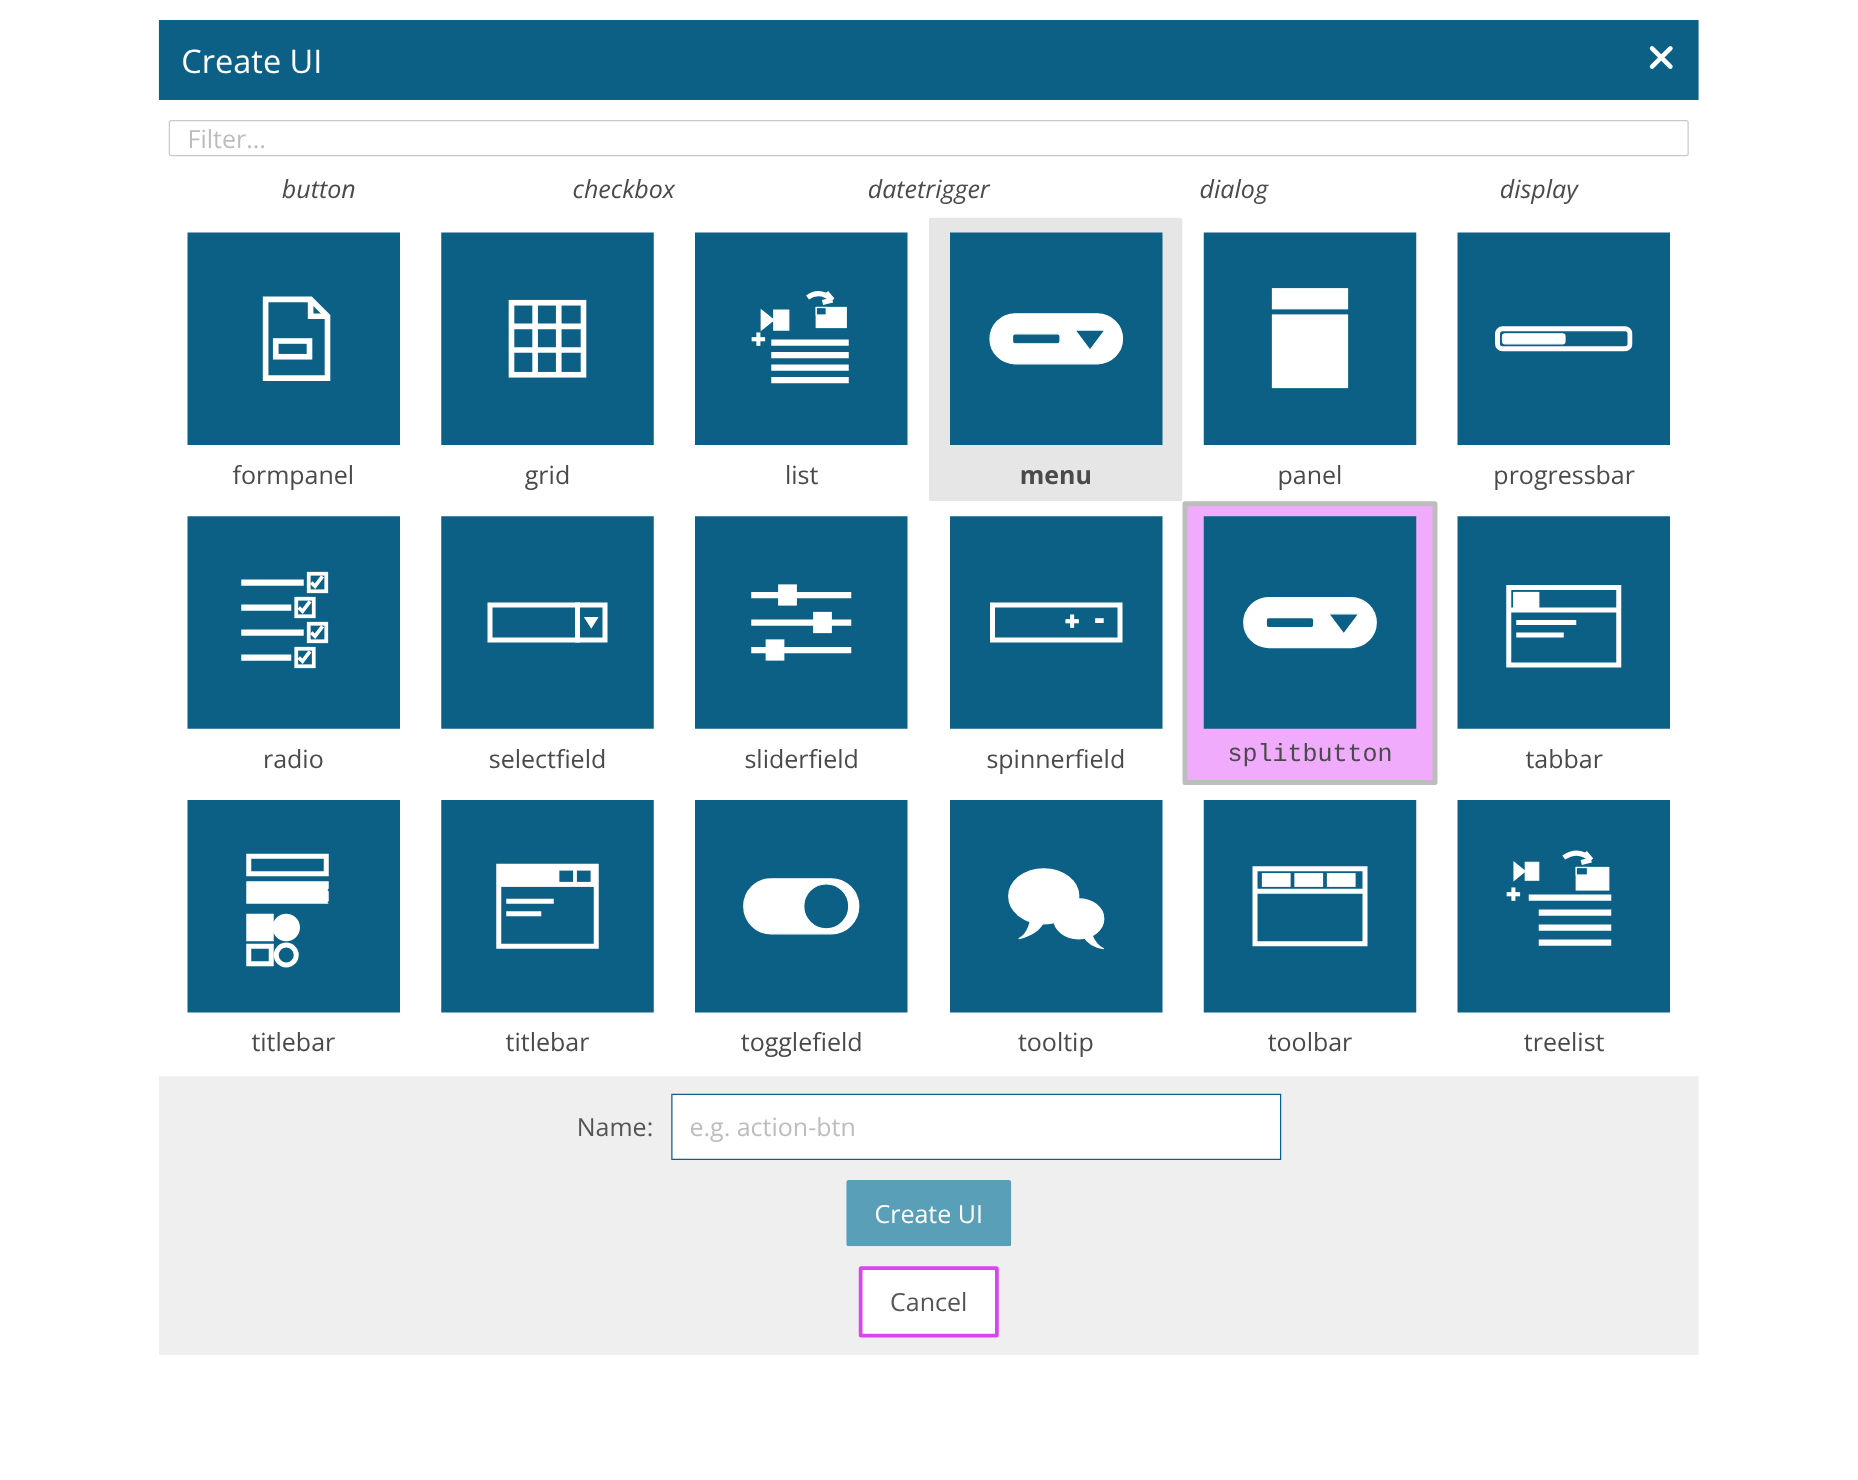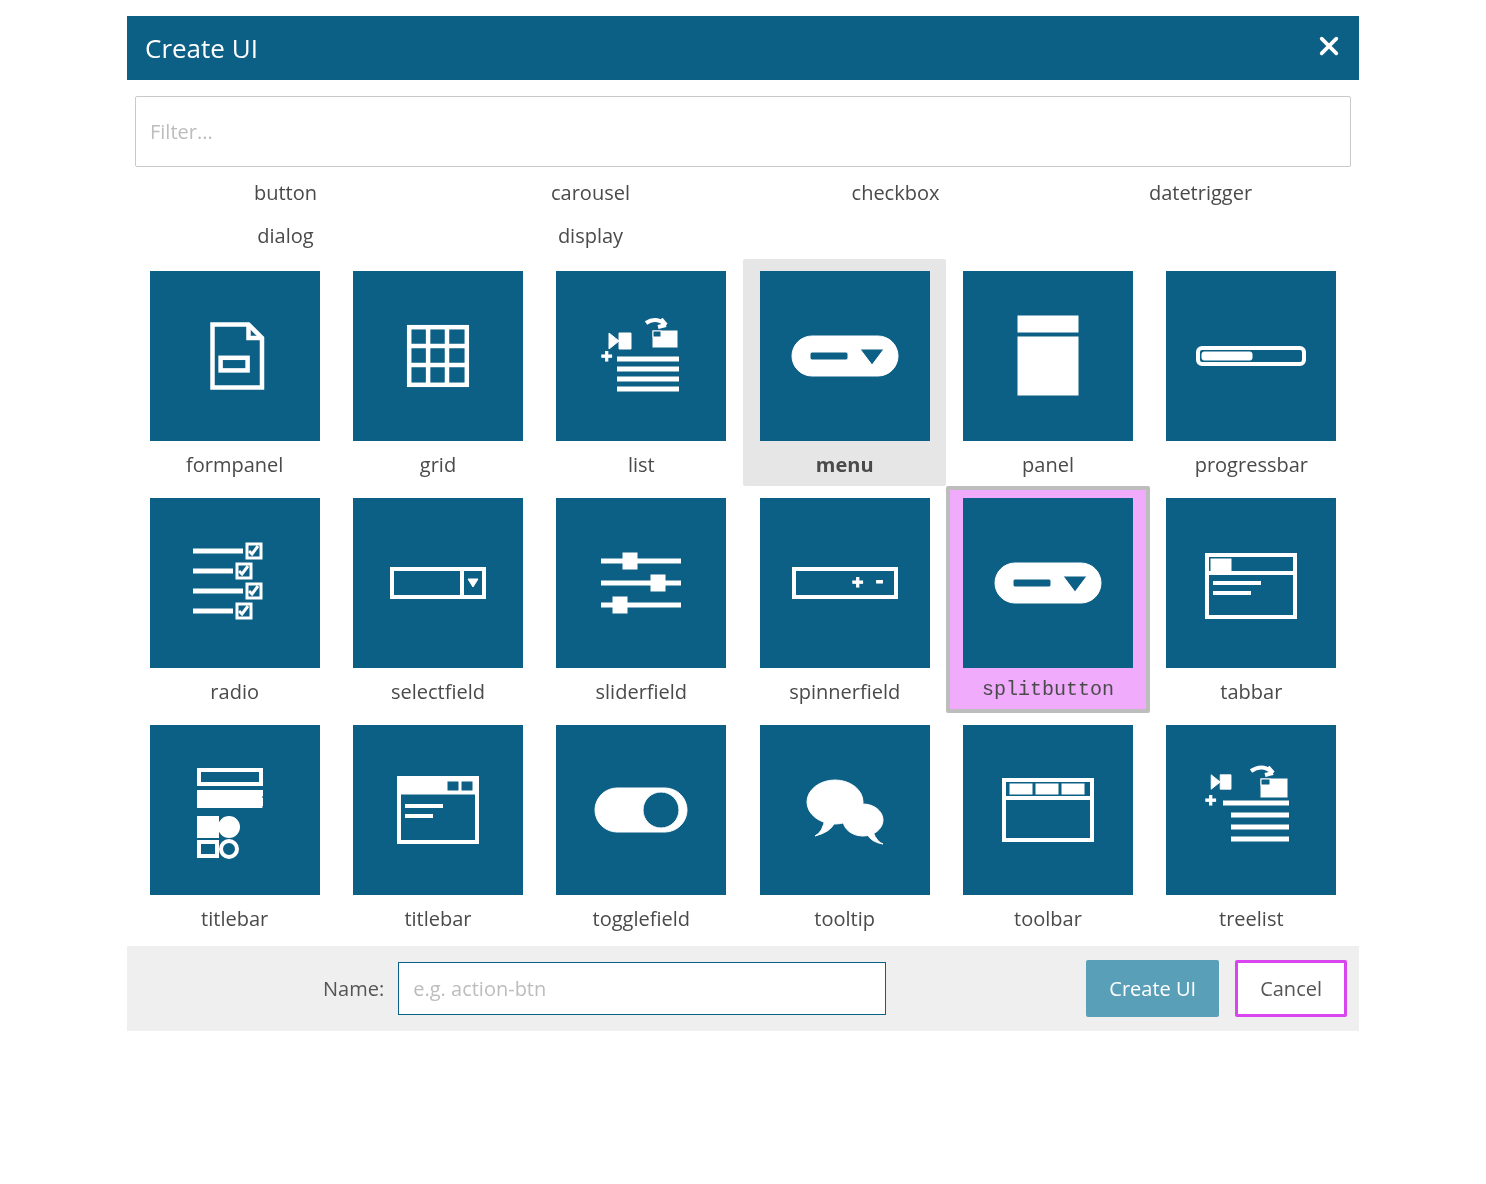--- a/index.html
+++ b/index.html
@@ -33,21 +33,21 @@
     cursor: pointer;
     display: flex; align-items: center; justify-content: center;
   }
   .close-btn svg { width: 22px; height: 22px; fill: #fff; }
   .body-wrap { padding: 16px 4px 0 4px; }
   .filter-input {
     width: calc(100% - 8px);
     margin: 0 4px 0 4px;
     border: 1px solid #c9c9c9;
     border-radius: 2px;
-    padding: 21px 14px;
+    padding: 0 14px;
     font-size: 20px;
     color: #14532d;
     font-family: inherit;
   }
   .filter-input::placeholder { color: #bdbdbd; }
   .grid {
     display: grid;
     grid-template-columns: repeat(6, 1fr);
     padding: 0 2px;
   }
@@ -83,36 +83,39 @@
   }
   .tile .label {
     margin-top: 10px;
     font-size: 20px;
     color: #4a4a4a;
     text-align: center;
   }
   
   .label-row {
     display: grid;
-    grid-template-columns: repeat(4, 1fr);
+    grid-template-columns: repeat(5, 1fr);
     padding: 6px 2px 0 2px;
+    font-style: italic;
   }
   .label-only {
     text-align: center;
     font-size: 20px;
     color: #4a4a4a;
     padding: 6px 0 10px 0;
   }
   .footer {
     background: #efefef;
     display: flex;
+    align-items: center;
     justify-content: center;
     gap: 16px;
-    padding: 14px 12px;
+    padding: 14px 28px;
     margin-top: 6px;
+    flex-direction: column;
   }
   .name-group {
     display: flex;
     align-items: center;
     gap: 14px;
     flex: 1;
     justify-content: center;
   }
   .name-label {
     font-size: 20px;
@@ -160,21 +163,20 @@
     </div>
   </div>
 
   <div class="body-wrap">
 
     <input class="filter-input" type="text" placeholder="Filter..." style="">
 
     
     <div class="label-row">
       <div class="label-only">button</div>
-      <div class="label-only">carousel</div>
       <div class="label-only">checkbox</div>
       <div class="label-only">datetrigger</div>
       <div class="label-only">dialog</div>
       <div class="label-only">display</div>
     </div>
 
     <div class="grid" id="tile-grid">
         <div class="tile">
           <div class="thumb">
             <svg width="90" height="90" viewBox="0 0 100 100">

